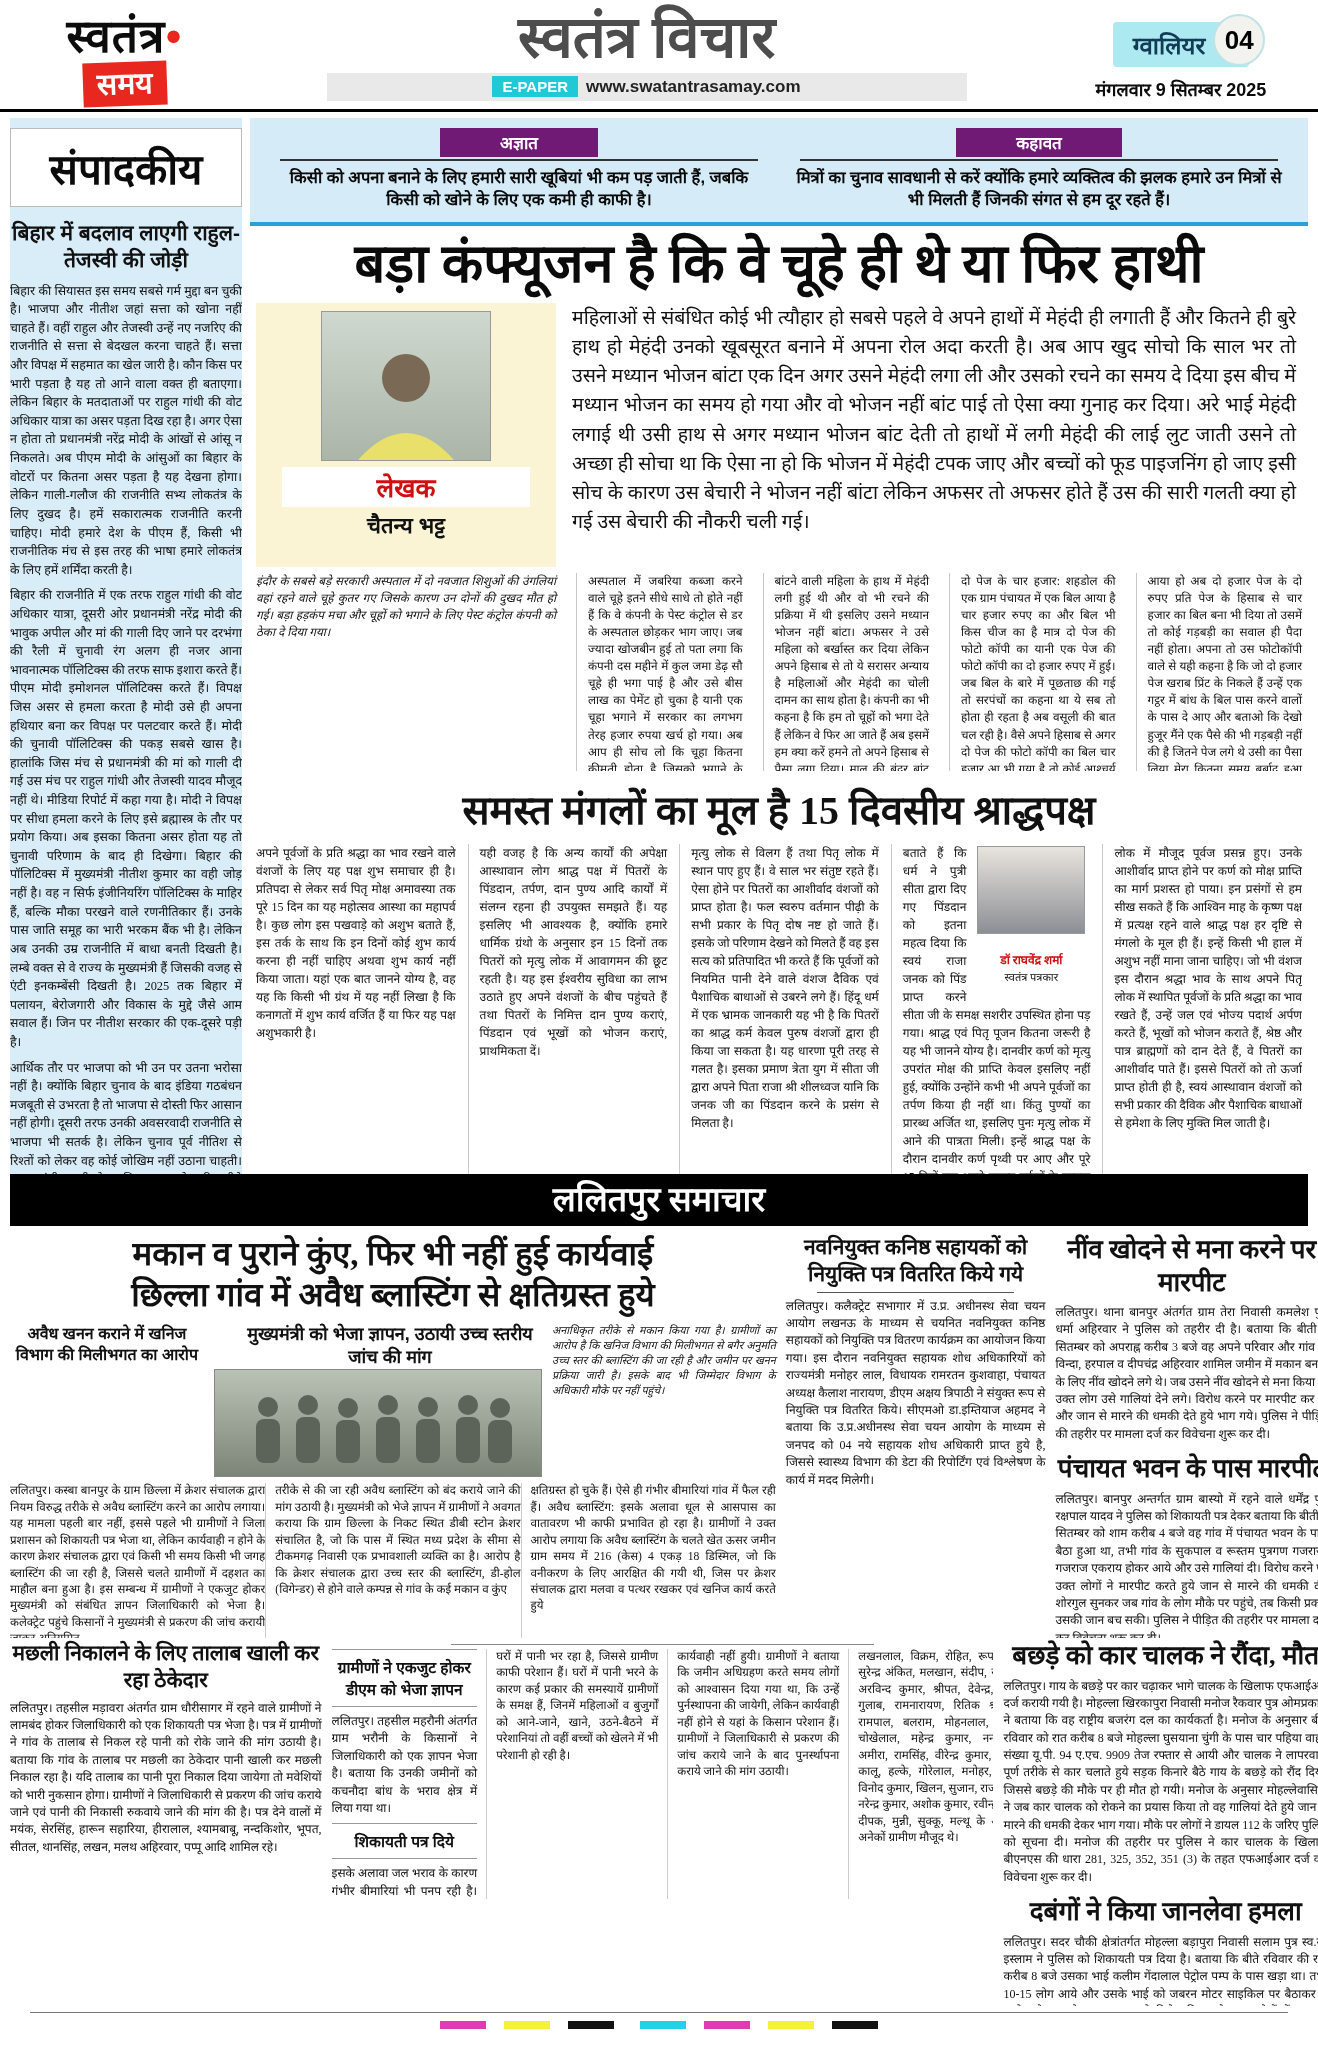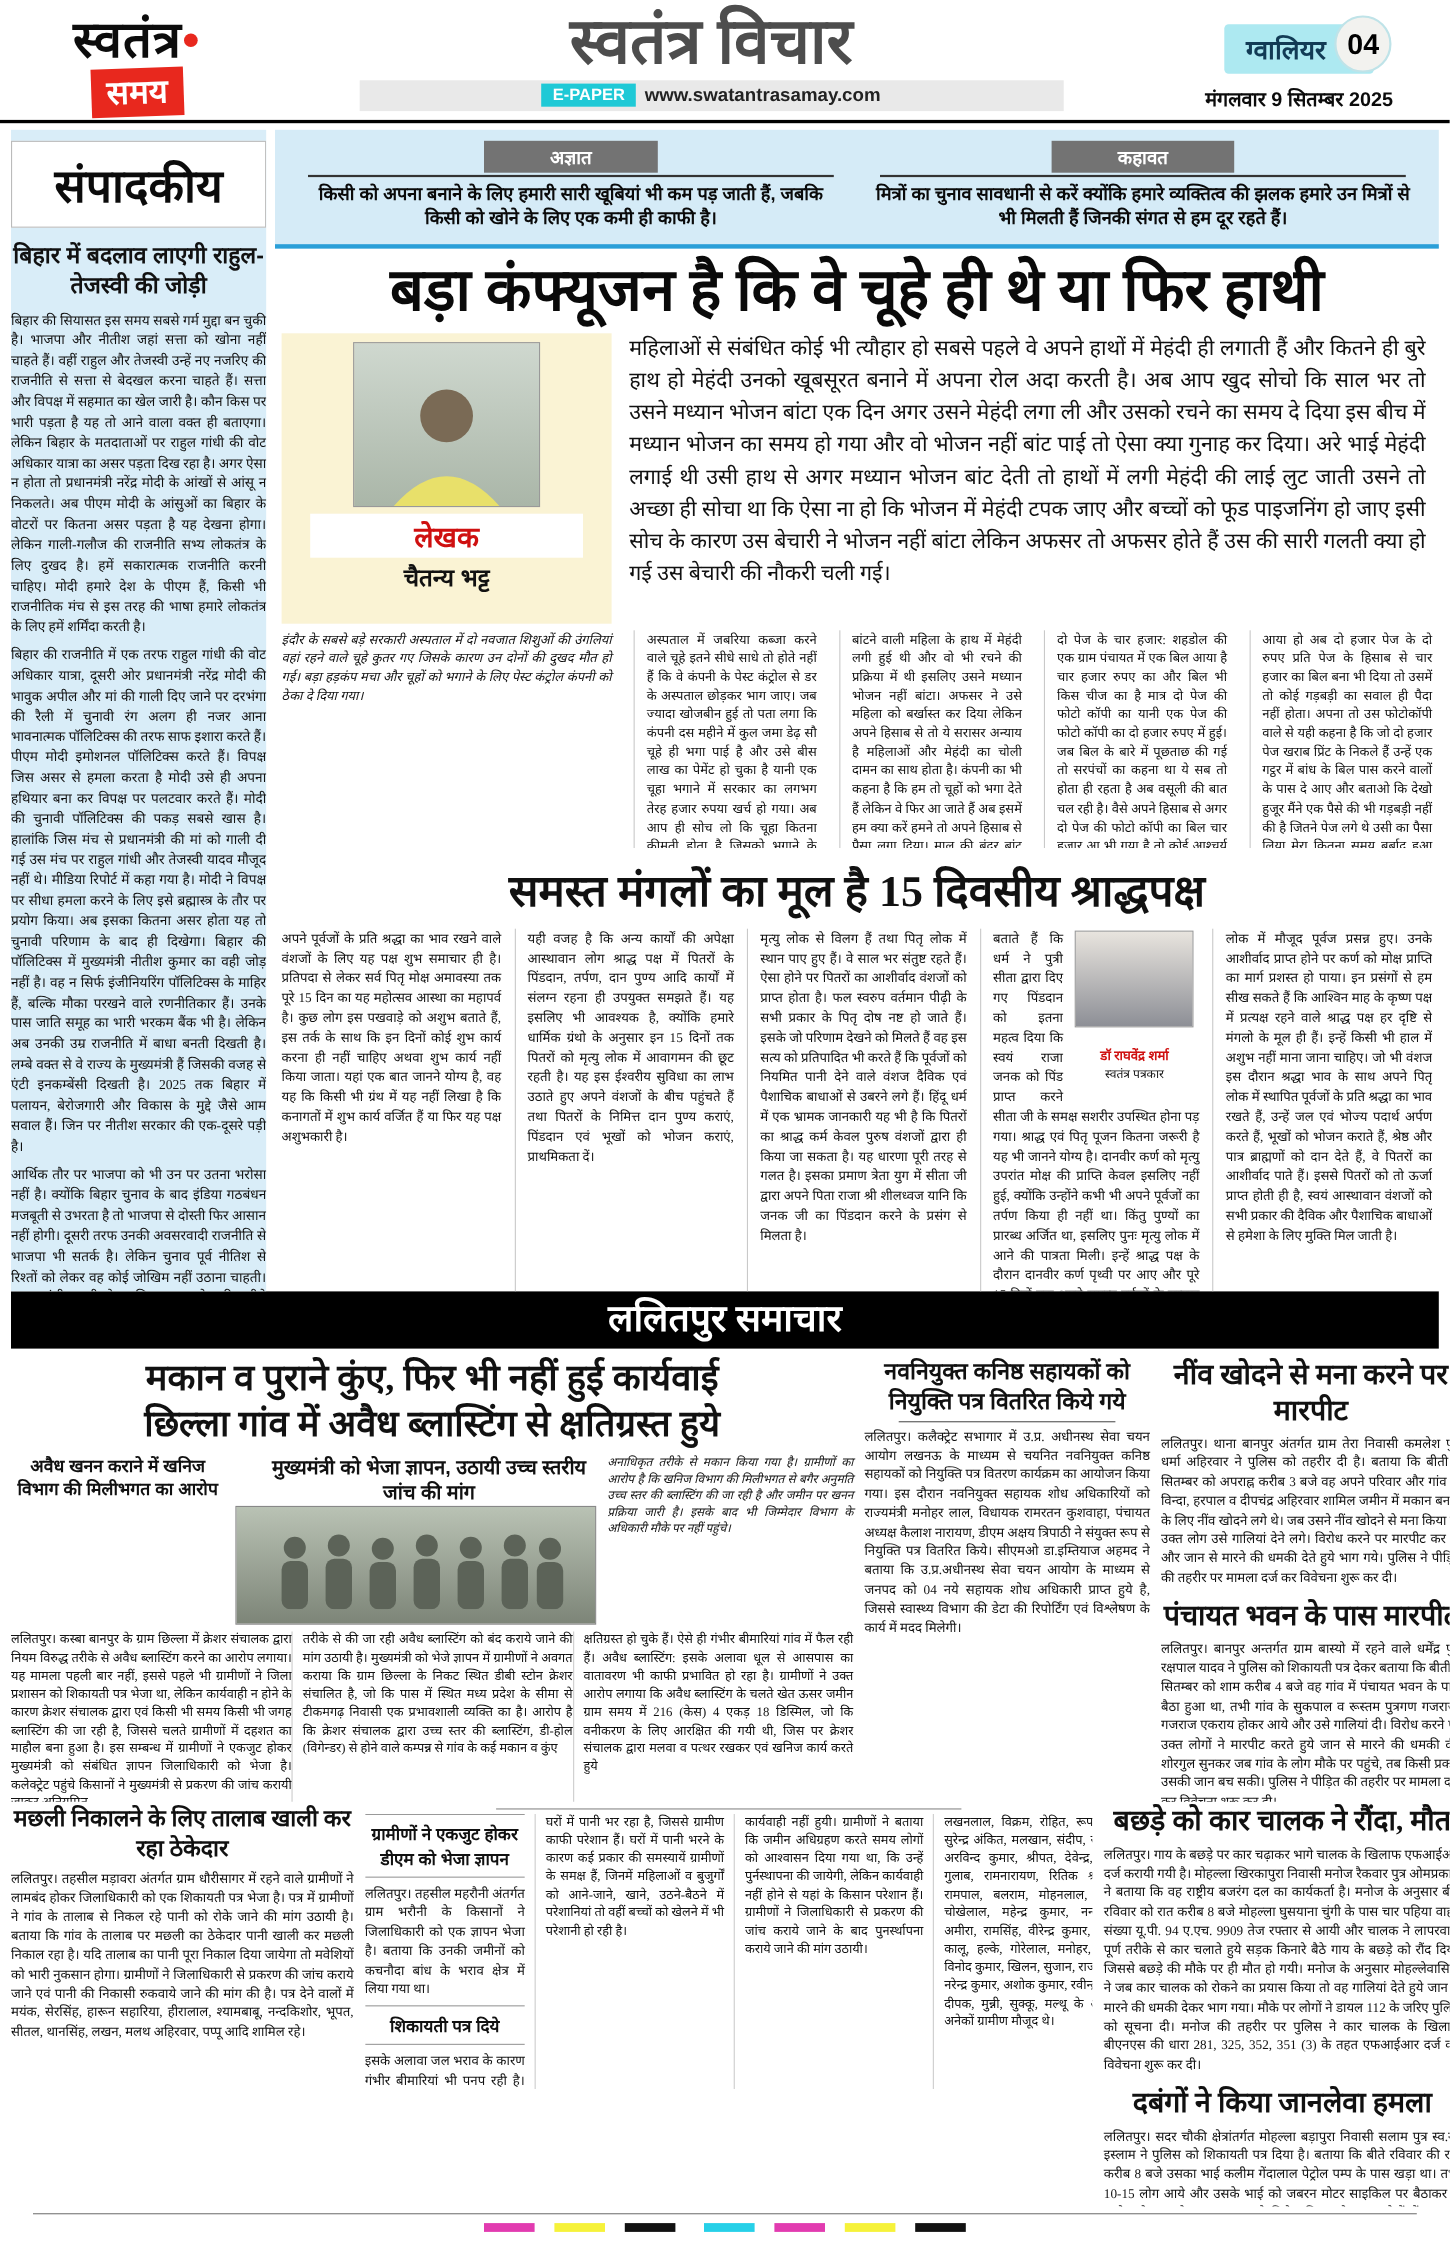--- a/index.html
+++ b/index.html
@@ -39,21 +39,21 @@
   .edit-box { background:#fff; border:1px solid #bbb; text-align:center; padding:10px 2px; }
   .edit-box-title { font-size:42px; font-weight:bold; color:#0b0b0b; font-family:"Liberation Serif",serif; }
   .edit-headline { font-size:21px; font-weight:bold; text-align:center; margin:12px 0 8px 0; line-height:1.3; }
   .edit-body p { font-size:12.4px; line-height:1.5; text-align:justify; margin-bottom:7px;
                  font-family:"Liberation Serif",serif; }
 
   
   .quotes { background:#d5ebf7; border-bottom:4px solid #2a9fd8; display:flex; gap:30px;
             padding:10px 24px 8px 24px; height:108px; overflow:hidden; }
   .quote-half { flex:1; text-align:center; }
-  .quote-tab { display:inline-block; background:#737373; color:#fff; font-weight:bold; font-size:17px;
+  .quote-tab { display:inline-block; background:#701a75; color:#fff; font-weight:bold; font-size:17px;
                padding:3px 60px; margin-bottom:2px; }
   .quote-rule { border-top:2px solid #333; margin:0 6px 5px 6px; }
   .quote-text { font-size:16.5px; font-weight:bold; line-height:1.35; color:#0a0a0a; }
 
   
   .main-headline { font-size:54px; font-weight:bold; text-align:center; line-height:1.05;
                    padding:10px 4px 6px 4px; color:#0a0a0a; font-family:"Liberation Serif",serif; }
   .article-top { display:flex; gap:16px; padding:4px 6px; height:272px; overflow:hidden; }
   .author-card { width:300px; background:#faf3d4; text-align:center; padding:8px 26px 4px 26px; flex-shrink:0; }
   .author-photo { width:170px; height:150px; margin:0 auto; background:linear-gradient(#cfd8cf,#aab6a8);

